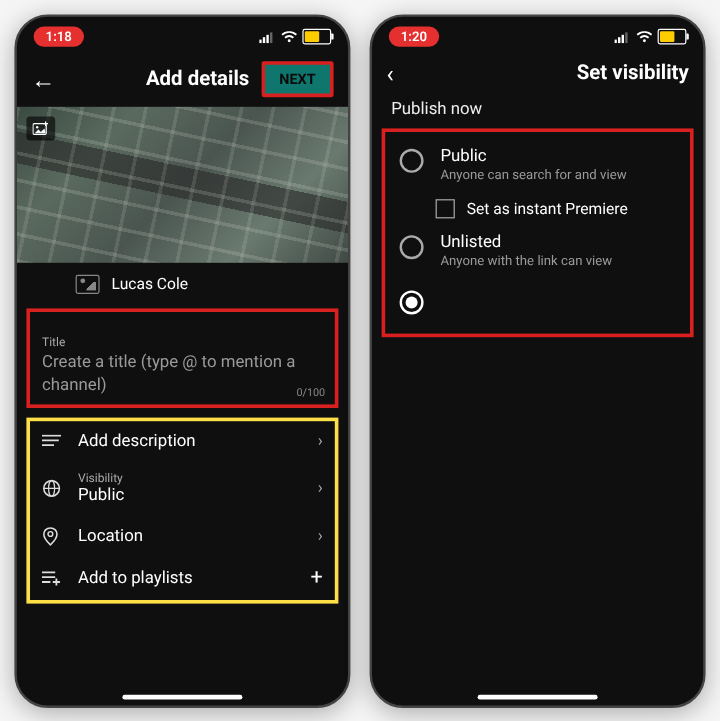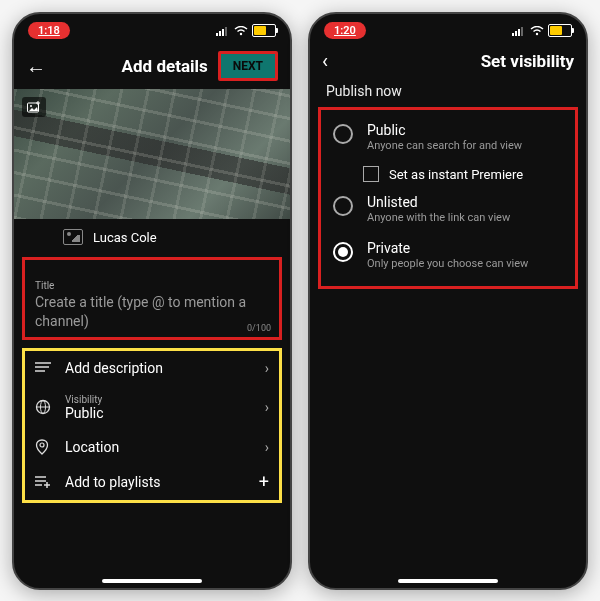--- a/index.html
+++ b/index.html
@@ -24,21 +24,20 @@
     display: flex;
     flex-direction: column;
   }
   .status-bar {
     display: flex;
     justify-content: space-between;
     align-items: center;
     padding: 8px 14px 4px 14px;
     font-size: 12px;
     font-weight: 600;
-    text-decoration: underline;
   }
   .time-pill {
     background: #e63030;
     border-radius: 12px;
     padding: 2px 10px;
     color: #fff;
     font-size: 11px;
     font-weight: 600;
   }
   .status-right {
@@ -439,22 +438,18 @@
     </div>
     <div class="radio-row">
       <span class="radio"></span>
       <div>
         <div class="radio-label">Unlisted</div>
         <div class="radio-desc">Anyone with the link can view</div>
       </div>
     </div>
     <div class="radio-row">
       <span class="radio selected"></span>
-      <div>
-        <div class="radio-label">Private</div>
-        <div class="radio-desc">Only people you choose can view</div>
-      </div>
     </div>
   </div>
 
 
   <div class="home-indicator"></div>
 </div>
 
 </body></html>

